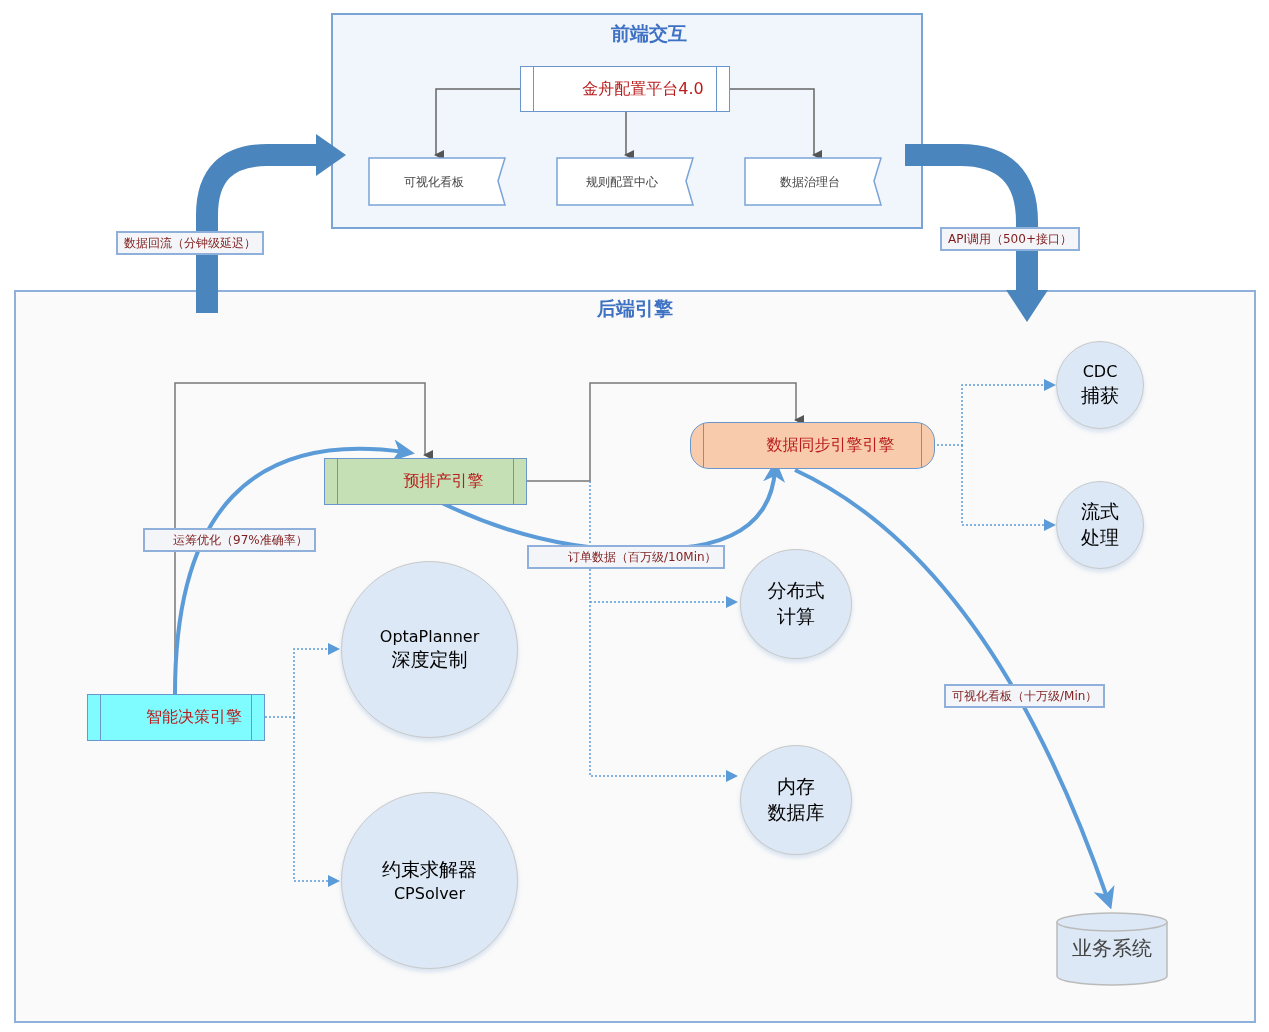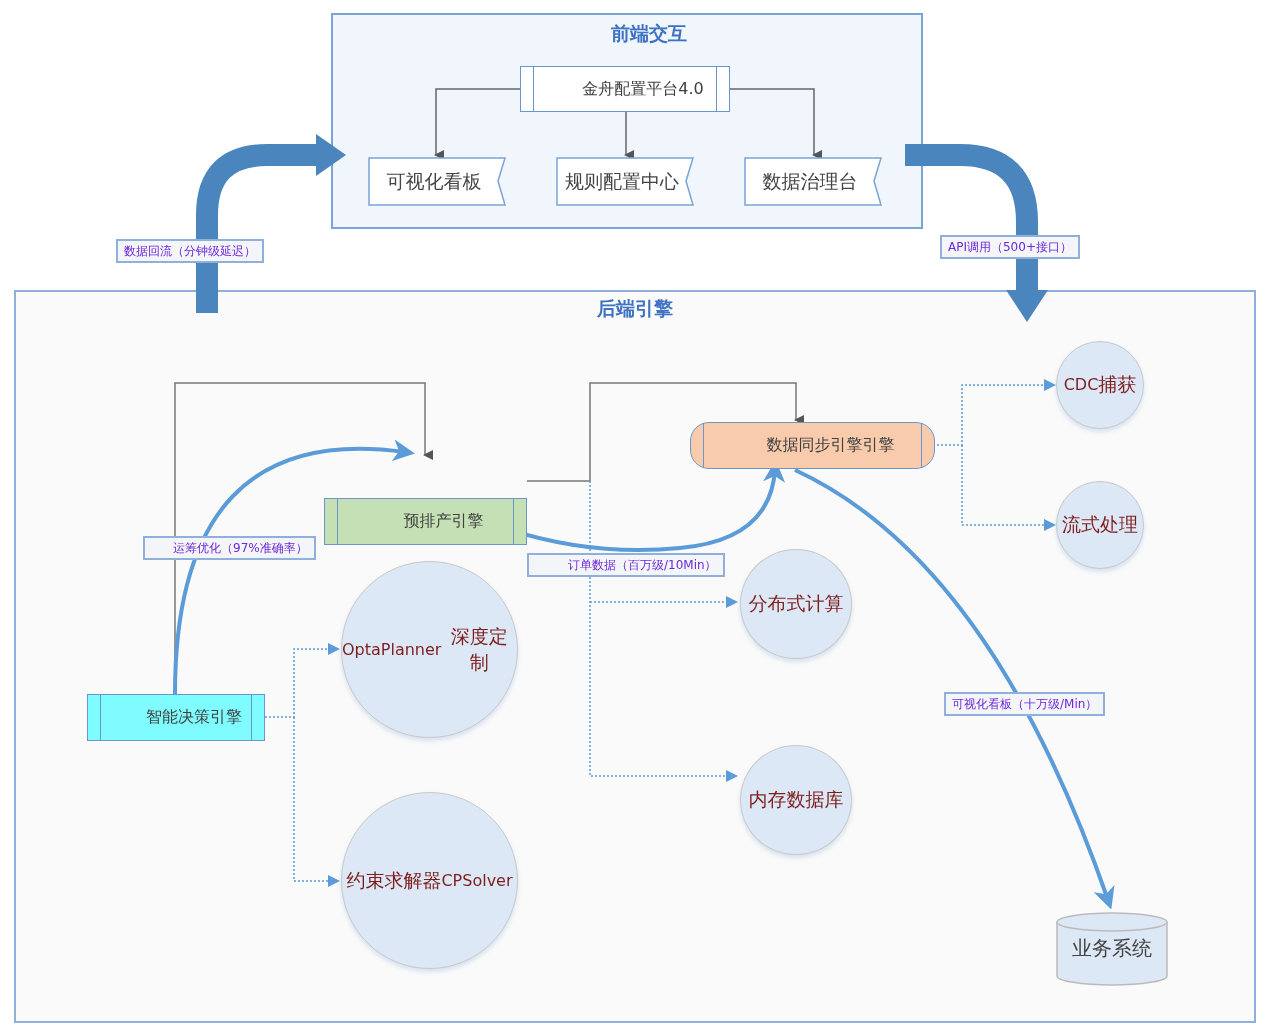--- a/index.html
+++ b/index.html
@@ -9,38 +9,38 @@
     .front-frame { left:331px; top:13px; width:592px; height:216px;
       background:#f1f6fc; border:2px solid #7aa4d6; }
     .back-frame { left:14px; top:290px; width:1242px; height:733px;
       background:#fafafa; border:2px solid #8fb0db; }
     .frame-title { position:absolute; left:0; right:0; text-align:center;
       font-weight:bold; color:#3f72c2; font-size:19px; }
     .front-frame .frame-title { top:6px;padding-left:44px; }
     .back-frame .frame-title { top:4px; }
     svg.overlay { position:absolute; left:0; top:0; }
     .proc { position:absolute; box-sizing:border-box; border:1.5px solid #6b96cc;
-      display:flex; align-items:center; justify-content:center; color:#404040;
+      display:flex; align-items:center; justify-content:center; color:#b91c1c;
       font-size:16px;padding-left:36px; }
     .proc::before, .proc::after { content:""; position:absolute; top:0; bottom:0; width:0;
       border-left:1.5px solid #6b96cc; }
     .proc::before { left:12px; }
     .proc::after { right:12px; }
     .banner { position:absolute; box-sizing:border-box; height:48px;
       display:flex; align-items:center; justify-content:center;
-      color:#444; font-size:19px; }
+      color:#444; font-size:12px; }
     .circle { position:absolute; border-radius:50%; background:#dce8f5;
       border:1.5px solid #c9c9c9; box-sizing:border-box;
-      display:flex; flex-direction:row; align-items:center; justify-content:center;
-      color:#7f1d1d; font-size:19px; line-height:1.35; text-align:center;
+      display:flex; flex-direction:column; align-items:center; justify-content:center;
+      color:#000000; font-size:19px; line-height:1.35; text-align:center;
       box-shadow:0 3px 4px rgba(150,180,220,0.35); }
     .circle .small { font-size:16px; }
     .label { position:absolute; box-sizing:border-box; background:#f3f5f8;
-      border:2px solid #8fb0db; color:#6d28d9; font-size:12px; padding:0 6px;
-      height:24px; display:flex; align-items:center; white-space:nowrap;margin-top:8px; }
+      border:2px solid #8fb0db; color:#7f1d1d; font-size:12px; padding:0 6px;
+      height:24px; display:flex; align-items:center; white-space:nowrap; }
     .cyl-text { position:absolute; left:1058px; top:935px; width:108px; text-align:center;
       color:#444; font-size:20px; }
   </style>
 </head>
 <body>
 
 <div class="frame front-frame">
   <div class="frame-title">前端交互</div>
 </div>
 <div class="frame back-frame">
@@ -114,21 +114,21 @@
 <div class="banner" style="left:369px; top:158px; width:130px;">
   <span>可视化看板</span>
   </div>
 <div class="banner" style="left:557px; top:158px; width:130px;">
   <span>规则配置中心</span>
   </div>
 <div class="banner" style="left:745px; top:158px; width:130px;border-radius:23px;">
   <span>数据治理台</span>
   </div>
 
-<div class="proc" style="left:324px; top:458px; width:203px; height:47px; background:#c5e0b4;margin-top:40px;">
+<div class="proc" style="left:324px; top:458px; width:203px; height:47px; background:#c5e0b4;">
   <span>预排产引擎</span>
   </div>
 
 <div class="proc" style="left:690px; top:422px; width:245px; height:47px; background:#f8cbad;border-radius:19px;">
   <span>数据同步引擎引擎</span>
   </div>
 
 <div class="proc" style="left:87px; top:694px; width:178px; height:47px; background:#7ffcff;">
   <span>智能决策引擎</span>
   </div>

